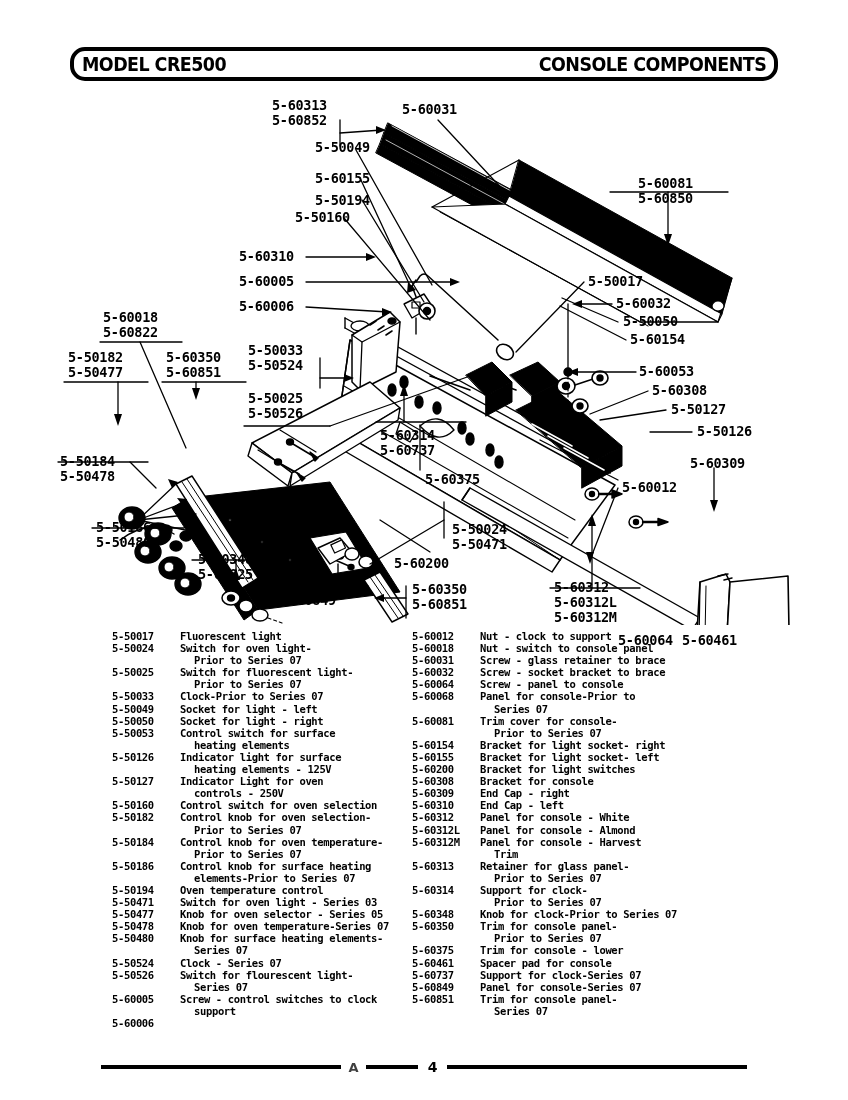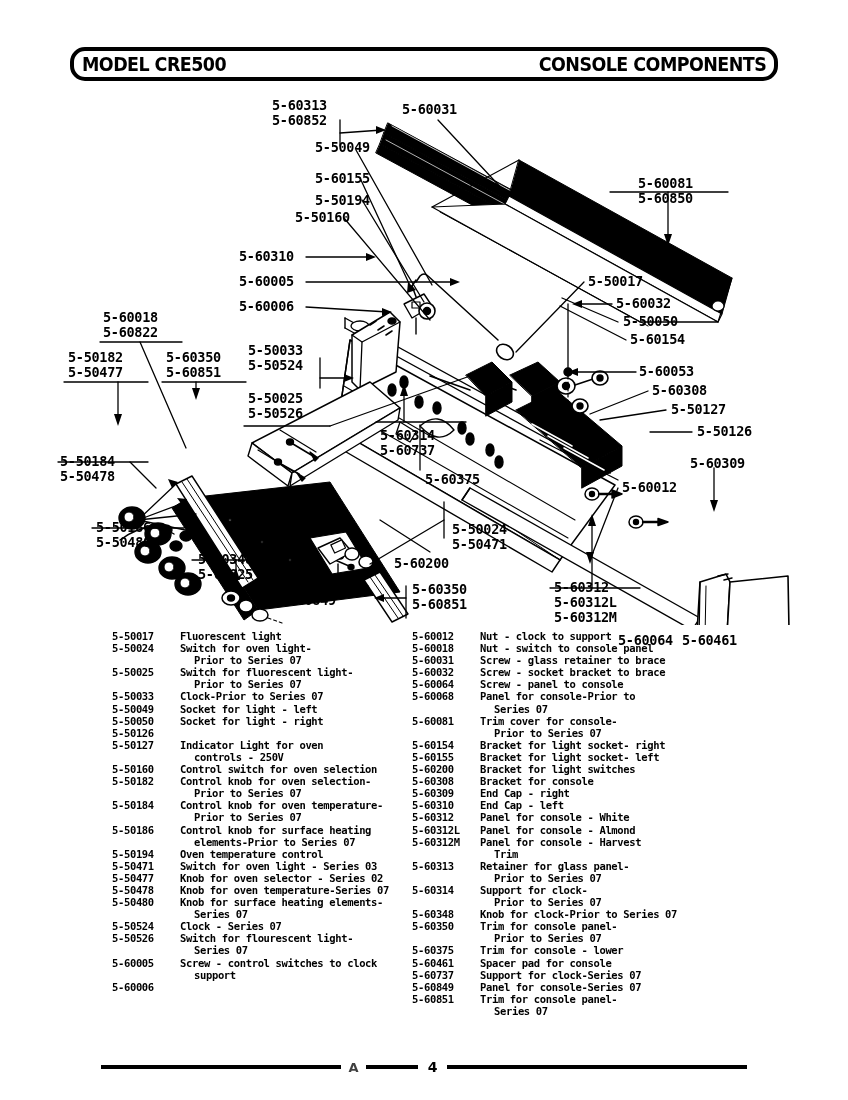--- a/index.html
+++ b/index.html
@@ -594,21 +594,26 @@
         </div>
         <div class="pl-row">
           <div class="pl-num">5-50049</div>
           <div class="pl-desc">Socket for light - left</div>
         </div>
         <div class="pl-row">
           <div class="pl-num">5-50050</div>
           <div class="pl-desc">Socket for light - right</div>
         </div>
         <div class="pl-row">
+          <div class="pl-num">5-50053</div>
+          <div class="pl-desc">Control switch for surface<span class="cont">heating elements</span></div>
+        </div>
+        <div class="pl-row">
           <div class="pl-num">5-50126</div>
+          <div class="pl-desc">Indicator light for surface<span class="cont">heating elements - 125V</span></div>
         </div>
         <div class="pl-row">
           <div class="pl-num">5-50127</div>
           <div class="pl-desc">Indicator Light for oven<span class="cont">controls - 250V</span></div>
         </div>
         <div class="pl-row">
           <div class="pl-num">5-50160</div>
           <div class="pl-desc">Control switch for oven selection</div>
         </div>
         <div class="pl-row">
@@ -626,21 +631,21 @@
         <div class="pl-row">
           <div class="pl-num">5-50194</div>
           <div class="pl-desc">Oven temperature control</div>
         </div>
         <div class="pl-row">
           <div class="pl-num">5-50471</div>
           <div class="pl-desc">Switch for oven light - Series 03</div>
         </div>
         <div class="pl-row">
           <div class="pl-num">5-50477</div>
-          <div class="pl-desc">Knob for oven selector - Series 02</div>
+          <div class="pl-desc">Knob for oven selector - Series 05</div>
         </div>
         <div class="pl-row">
           <div class="pl-num">5-50478</div>
           <div class="pl-desc">Knob for oven temperature-Series 07</div>
         </div>
         <div class="pl-row">
           <div class="pl-num">5-50480</div>
           <div class="pl-desc">Knob for surface heating elements-<span class="cont">Series 07</span></div>
         </div>
         <div class="pl-row">

